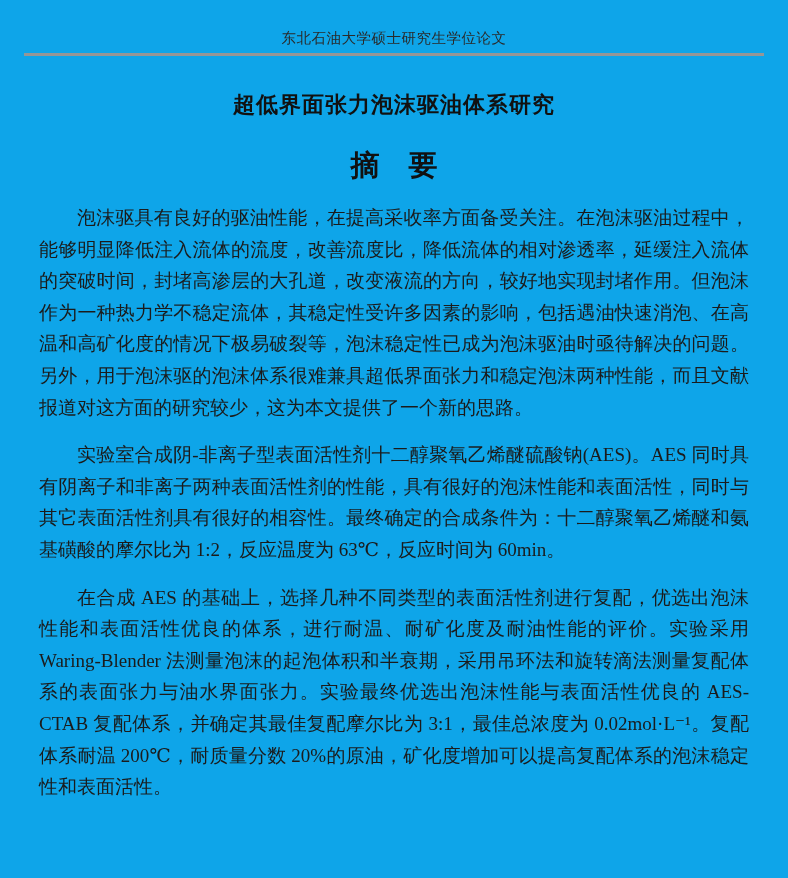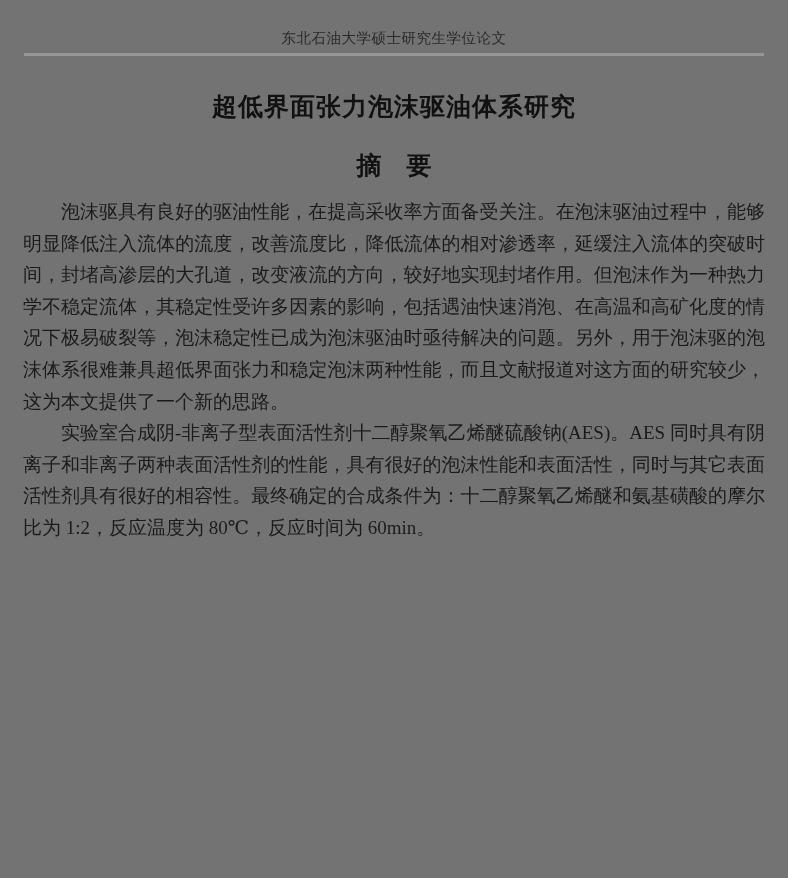--- a/index.html
+++ b/index.html
@@ -5,21 +5,21 @@
   html, body {
     margin: 0;
     padding: 0;
     background: #ffffff;
   }
   .page {
     position: relative;
     width: 788px;
     height: 878px;
     margin: 0 auto;
-    background: #737373;
+    background: #0ea5e9;
     color: #1b1b1b;
     font-family: "Liberation Serif", "DejaVu Serif", serif;
     overflow: hidden;
   }
   .running-head {
     padding-top: 29px;
     text-align: center;
     font-size: 14.5px;
     letter-spacing: 0.5px;
     color: #2a2a2a;
@@ -27,42 +27,42 @@
   .header-rule {
     width: 740px;
     height: 3px;
     background: #969696;
     margin: 5px auto 0 auto;
   }
   .thesis-title {
     margin: 34px 0 0 0;
     text-align: center;
     font-family: "Liberation Sans", "DejaVu Sans", sans-serif;
-    font-size: 25px;
+    font-size: 22px;
     font-weight: 700;
     letter-spacing: 1px;
     color: #111111;
   }
   .abstract-heading {
     margin: 26px 0 0 0;
     text-align: center;
     font-family: "Liberation Sans", "DejaVu Sans", sans-serif;
-    font-size: 25px;
+    font-size: 29px;
     font-weight: 700;
     color: #111111;
   }
   .content {
     width: 742px;
     margin: 14px auto 0 auto;
     font-size: 19px;
     line-height: 31.6px;
     text-align: justify;
   }
   .content p {
-    margin: 0;
+    margin: 16px;
     text-indent: 2em;
   }
   .keywords-label {
     font-weight: 700;
   }
 </style>
 </head>
 <body>
 
 <div class="page">
@@ -70,16 +70,17 @@
   <div class="running-head">东北石油大学硕士研究生学位论文</div>
 
   <div class="header-rule"></div>
 
   <h1 class="thesis-title">超低界面张力泡沫驱油体系研究</h1>
 
   <h2 class="abstract-heading">摘　要</h2>
 
   <div class="content">
     <p>泡沫驱具有良好的驱油性能，在提高采收率方面备受关注。在泡沫驱油过程中，能够明显降低注入流体的流度，改善流度比，降低流体的相对渗透率，延缓注入流体的突破时间，封堵高渗层的大孔道，改变液流的方向，较好地实现封堵作用。但泡沫作为一种热力学不稳定流体，其稳定性受许多因素的影响，包括遇油快速消泡、在高温和高矿化度的情况下极易破裂等，泡沫稳定性已成为泡沫驱油时亟待解决的问题。另外，用于泡沫驱的泡沫体系很难兼具超低界面张力和稳定泡沫两种性能，而且文献报道对这方面的研究较少，这为本文提供了一个新的思路。</p>
-    <p>实验室合成阴-非离子型表面活性剂十二醇聚氧乙烯醚硫酸钠(AES)。AES 同时具有阴离子和非离子两种表面活性剂的性能，具有很好的泡沫性能和表面活性，同时与其它表面活性剂具有很好的相容性。最终确定的合成条件为：十二醇聚氧乙烯醚和氨基磺酸的摩尔比为 1:2，反应温度为 80℃，反应时间为 60min。</p>
+    <p>实验室合成阴-非离子型表面活性剂十二醇聚氧乙烯醚硫酸钠(AES)。AES 同时具有阴离子和非离子两种表面活性剂的性能，具有很好的泡沫性能和表面活性，同时与其它表面活性剂具有很好的相容性。最终确定的合成条件为：十二醇聚氧乙烯醚和氨基磺酸的摩尔比为 1:2，反应温度为 63℃，反应时间为 60min。</p>
+    <p>在合成 AES 的基础上，选择几种不同类型的表面活性剂进行复配，优选出泡沫性能和表面活性优良的体系，进行耐温、耐矿化度及耐油性能的评价。实验采用 Waring-Blender 法测量泡沫的起泡体积和半衰期，采用吊环法和旋转滴法测量复配体系的表面张力与油水界面张力。实验最终优选出泡沫性能与表面活性优良的 AES-CTAB 复配体系，并确定其最佳复配摩尔比为 3:1，最佳总浓度为 0.02mol·L⁻¹。复配体系耐温 200℃，耐质量分数 20%的原油，矿化度增加可以提高复配体系的泡沫稳定性和表面活性。</p>
   </div>
 
 </div>
 
 </body></html>

